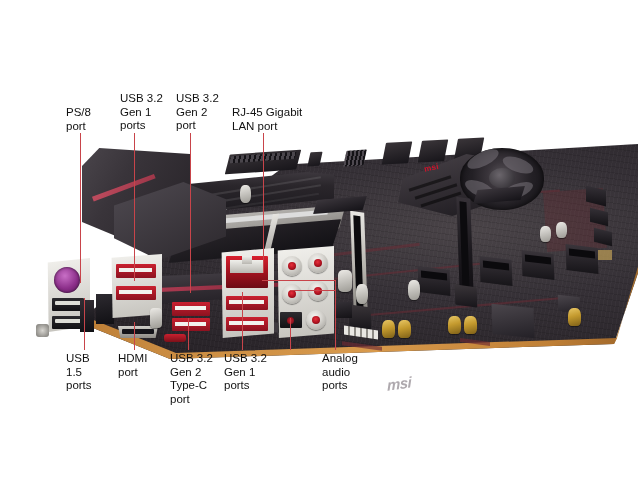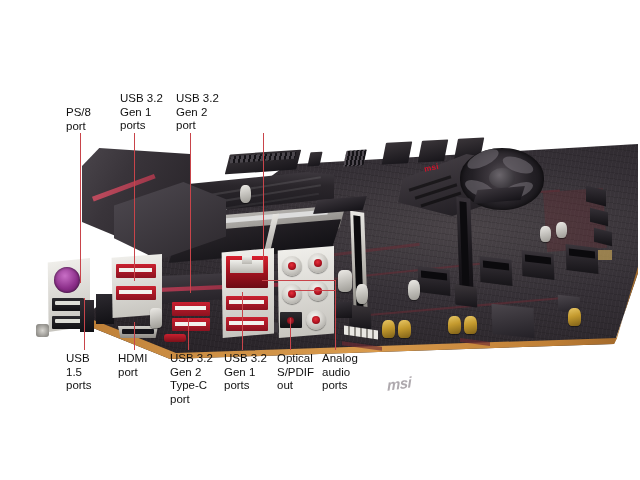--- a/index.html
+++ b/index.html
@@ -376,20 +376,22 @@
   <div class="label" style="left:120px;top:92px;">USB 3.2
 Gen 1
 ports</div>
   <div class="lead v" style="left:134px;top:133px;height:148px;"></div>
 
   <div class="label" style="left:176px;top:92px;">USB 3.2
 Gen 2
 port</div>
   <div class="lead v" style="left:190px;top:133px;height:160px;"></div>
 
+  <div class="label" style="left:232px;top:106px;">RJ-45 Gigabit
+LAN port</div>
   <div class="lead v" style="left:263px;top:133px;height:140px;"></div>
 
   <div class="label" style="left:66px;top:352px;">USB
 1.5
 ports</div>
   <div class="lead v" style="left:84px;top:298px;height:52px;"></div>
 
   <div class="label" style="left:118px;top:352px;">HDMI
 port</div>
   <div class="lead v" style="left:134px;top:322px;height:28px;"></div>
@@ -398,23 +400,20 @@
 Gen 2
 Type-C
 port</div>
   <div class="lead v" style="left:188px;top:318px;height:32px;"></div>
 
   <div class="label" style="left:224px;top:352px;">USB 3.2
 Gen 1
 ports</div>
   <div class="lead v" style="left:242px;top:292px;height:58px;"></div>
 
-  <div class="label" style="left:277px;top:352px;">Optical
-S/PDIF
-out</div>
   <div class="lead v" style="left:290px;top:318px;height:32px;"></div>
 
   <div class="label" style="left:322px;top:352px;">Analog
 audio
 ports</div>
   <div class="lead h" style="left:262px;top:280px;width:74px;"></div>
   <div class="lead h" style="left:290px;top:290px;width:46px;"></div>
   <div class="lead v" style="left:335px;top:280px;height:70px;"></div>
 
 </div>

